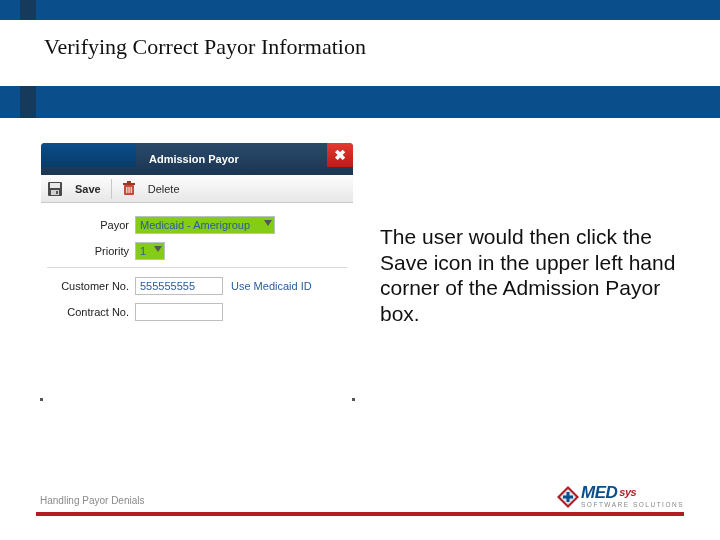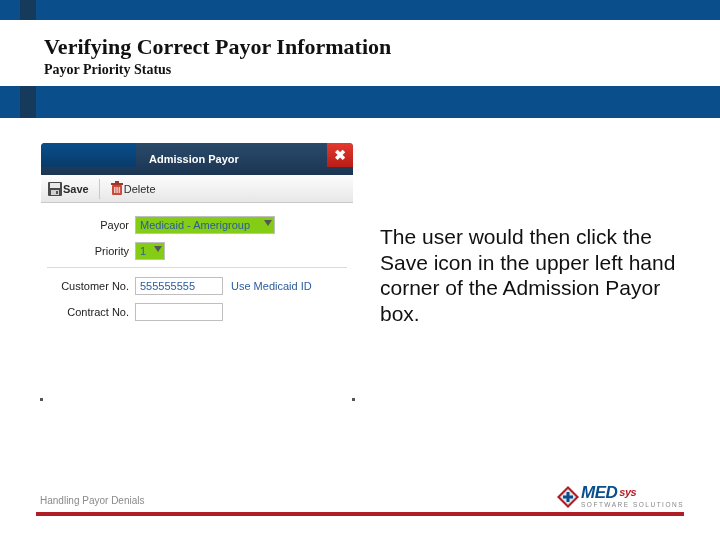--- a/index.html
+++ b/index.html
@@ -5,21 +5,21 @@
   * { box-sizing: border-box; margin: 0; padding: 0; }
   html, body { width: 720px; height: 540px; font-family: Arial, Helvetica, sans-serif; background: #fff; }
   .slide { width: 720px; height: 540px; position: relative; background: #fff; }
 
   
   .top-band { position: absolute; left: 0; top: 0; width: 720px; height: 20px; background: #0a4e8c; }
   .left-stripe { position: absolute; left: 20px; top: 0; width: 16px; height: 20px; background: #163a5c; }
 
   
   .title-area { position: absolute; left: 44px; top: 34px; }
-  .title-area h1 { font-family: "Times New Roman", Times, serif; font-weight: 700; font-size: 22px; color: #111; }
+  .title-area h1 { font-family: "Times New Roman", Times, serif; font-weight: 400; font-size: 22px; color: #111; }
   .title-area h2 { font-family: "Times New Roman", Times, serif; font-weight: 700; font-size: 14px; color: #111; margin-top: 2px; }
 
   
   .mid-band { position: absolute; left: 0; top: 86px; width: 720px; height: 32px; background: #0a4e8c; }
   .mid-stripe { position: absolute; left: 20px; top: 86px; width: 16px; height: 32px; background: #163a5c; }
 
   
   .payor-box {
     position: absolute; left: 40px; top: 142px; width: 314px; height: 260px;
     background: #fff; border: 1px solid transparent;
@@ -39,21 +39,21 @@
     background: linear-gradient(#e43a2f,#b81d17); color: #fff;
     display: flex; align-items: center; justify-content: center;
     font-weight: 700; font-size: 14px; border-top-right-radius: 4px;
     cursor: pointer;
   }
 
   .ap-toolbar {
     height: 28px; background: linear-gradient(#fdfdfd,#e7e7e7); border-bottom: 1px solid #c8c8c8;
     display: flex; align-items: center; gap: 10px; padding-left: 6px;
   }
-  .tb-btn { display: flex; align-items: center; gap: 0; font-size: 11px; color: #2a2a2a; cursor: pointer; font-weight: 700; }
+  .tb-btn { display: flex; align-items: center; gap: 12px; font-size: 11px; color: #2a2a2a; cursor: pointer; font-weight: 700; }
   .tb-btn.delete { font-weight: 400; }
   .tb-sep { width: 1px; height: 20px; background: #c8c8c8; }
 
   .save-ico svg, .del-ico svg { display:block; }
 
   .ap-body { padding: 10px 6px 4px 6px; }
   .form-row { display: flex; align-items: center; height: 24px; margin-bottom: 2px; }
   .form-row .lbl { width: 88px; text-align: right; padding-right: 6px; color: #222; font-size: 11px; }
   .select-wrap { position: relative; }
   .sel {
@@ -99,21 +99,20 @@
 </head>
 <body>
 
 <div class="slide">
 
   <div class="top-band"></div>
   <div class="left-stripe"></div>
 
   <div class="title-area">
     <h1>Verifying Correct Payor Information</h1>
-    <h2>Payor Priority Status</h2>
   </div>
 
   <div class="mid-band"></div>
   <div class="mid-stripe"></div>
 
   <div class="payor-box">
 
     <div class="ap-header">
       <div class="hdr-spacer"></div>
       <span class="title-txt">Admission Payor</span>

